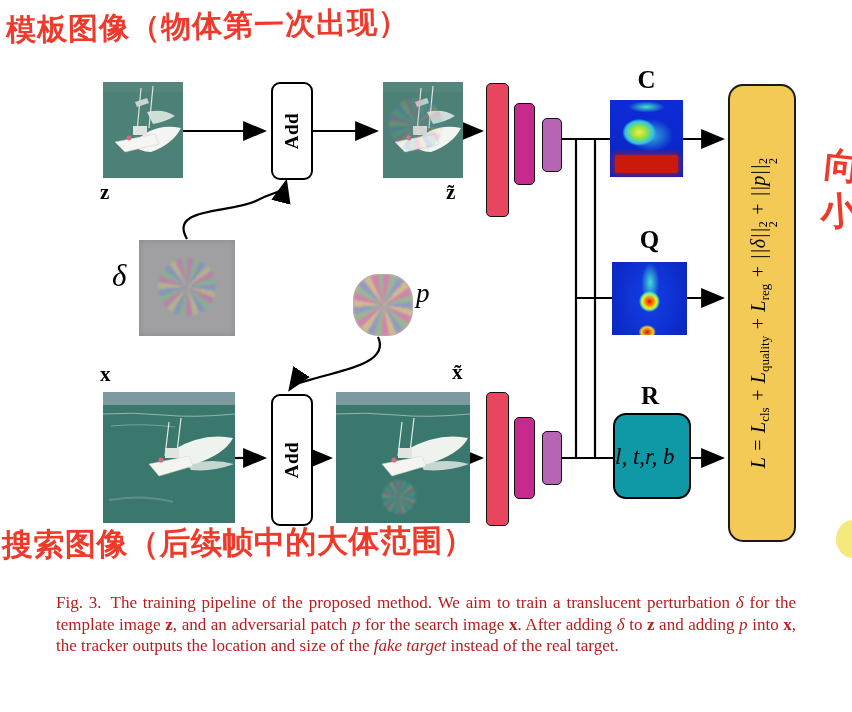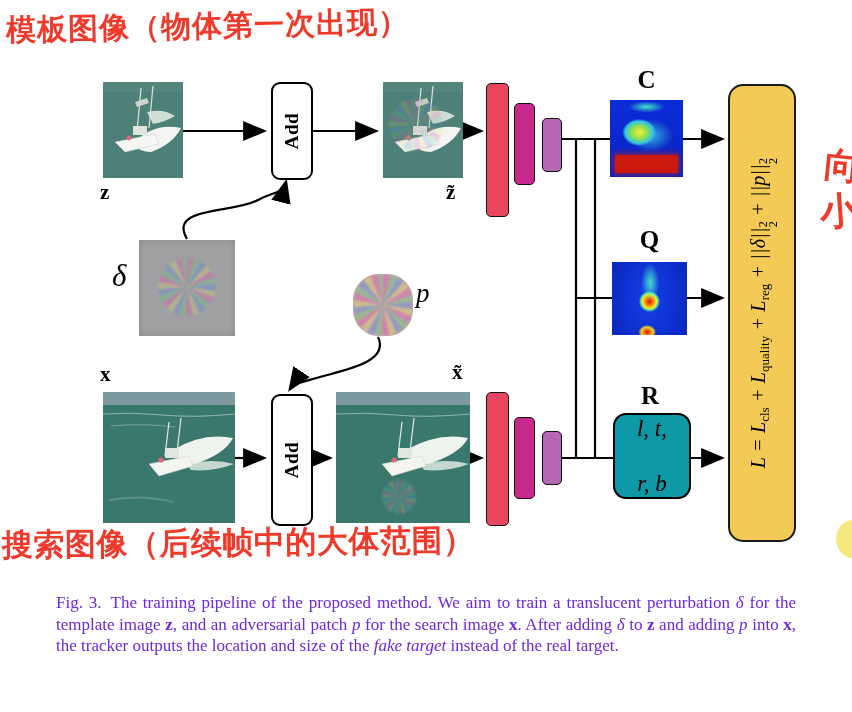--- a/index.html
+++ b/index.html
@@ -67,32 +67,32 @@
   .heat-c-red{left:7%;top:71%;width:86%;height:24%;background:#cb1a0b;border-radius:2px;
     box-shadow:0 0 5px 2px rgba(203,26,11,.6);}
   .heat-q{left:612px;top:262px;width:75px;height:73px;
     background:
       radial-gradient(ellipse 12px 26px at 51% 28%,rgba(70,230,210,.95),rgba(10,40,210,0) 75%),
       radial-gradient(circle 12px at 50% 54%,#e20808 0%,#ff9e00 40%,#f3ef2e 58%,#57dd9a 72%,rgba(10,40,210,0) 88%),
       radial-gradient(ellipse 11px 9px at 47% 96%,#d81208 0%,#f3d02a 55%,rgba(10,40,210,0) 80%),
       radial-gradient(ellipse 40px 60px at 50% 50%,#1640e8,#0a28c4);}
   
   .r-box{left:613px;top:413px;width:74px;height:82px;background:#0f98a6;border:2.2px solid #000;
-         border-radius:13px;display:flex;flex-direction:column;align-items:center;justify-content:space-between;}
+         border-radius:13px;display:flex;flex-direction:row;align-items:center;justify-content:flex-start;}
   .r-box div{font-style:italic;font-size:23px;line-height:27px;color:#000;}
   
   .loss-box{left:728px;top:84px;width:64px;height:454px;background:#f3ca55;border:2.6px solid #1a1a1a;
             border-radius:15px;}
   .loss-text{position:absolute;left:50%;top:50%;transform:translate(-50%,-50%) rotate(-90deg);
              white-space:nowrap;font-style:italic;font-size:20px;color:#000;letter-spacing:.2px;}
   .sb{font-size:13px;font-style:normal;vertical-align:-4px;letter-spacing:0;}
   .ss{display:inline-flex;flex-direction:column;align-items:center;font-size:12px;line-height:10px;
       font-style:normal;vertical-align:-2px;}
   
-  .caption{left:56px;top:575px;width:740px;font-size:17px;line-height:21.6px;color:#6d28d9;
+  .caption{left:56px;top:575px;width:740px;font-size:17px;line-height:21.6px;color:#b91c1c;
            text-align:justify;}
   .cap-fig{margin-right:9px;}
   .it{font-style:italic;} .bf{font-weight:bold;font-style:normal;}
   
   .overlay{left:0;top:0;pointer-events:none;}
 </style>
 </head>
 <body>
 
 <div id="canvas">

